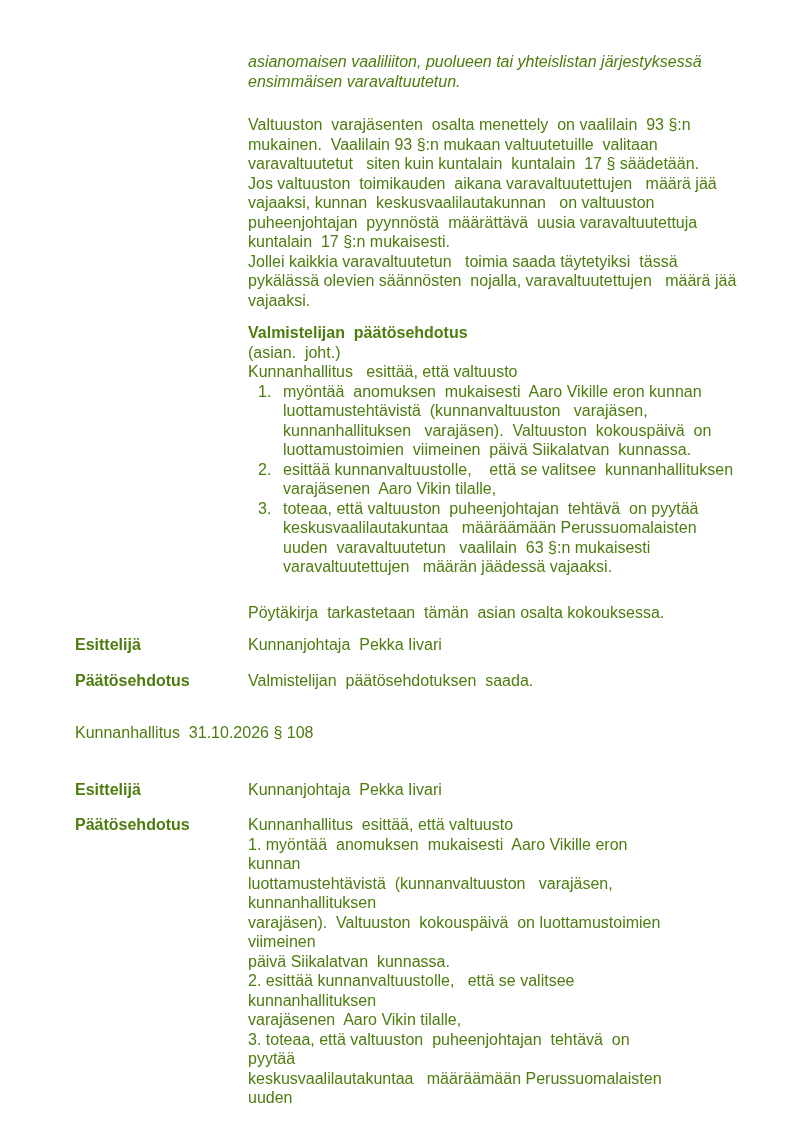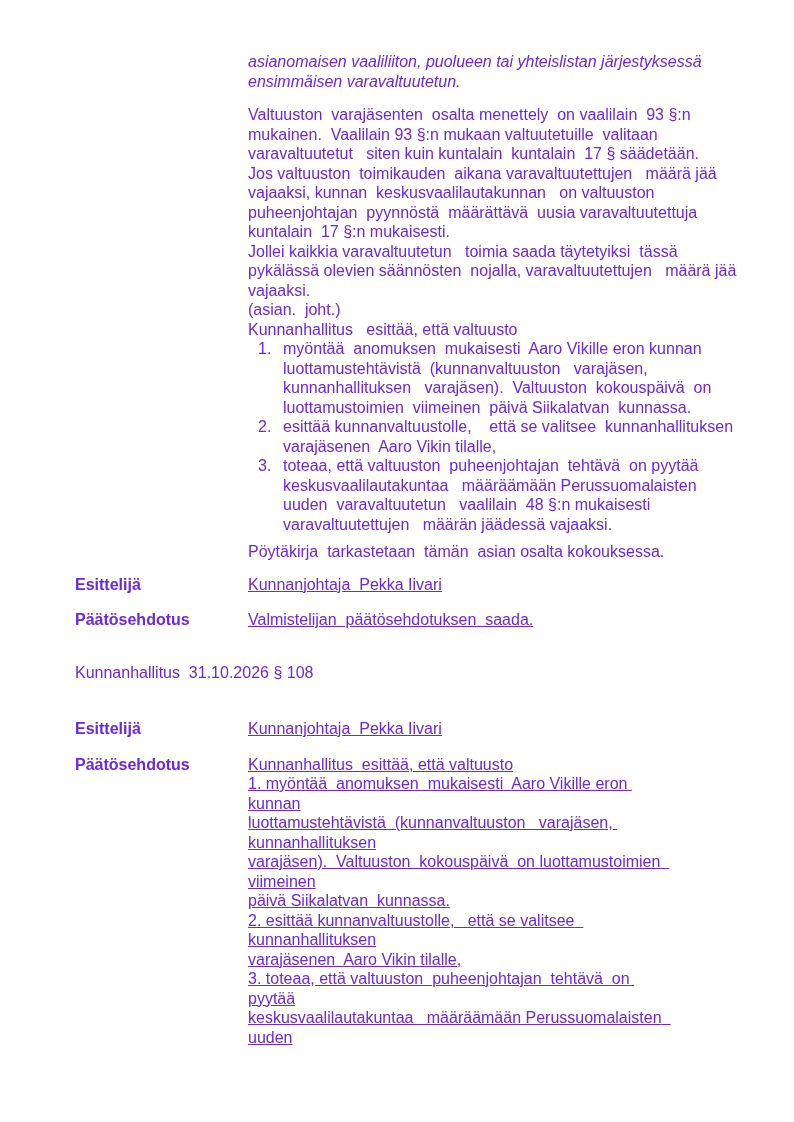--- a/index.html
+++ b/index.html
@@ -8,40 +8,40 @@
     background: #ffffff;
   }
   .page {
     position: relative;
     width: 794px;
     height: 1122px;
     background: #ffffff;
     font-family: "Liberation Sans", "DejaVu Sans", sans-serif;
     font-size: 16px;
     line-height: 19.5px;
-    color: #6d28d9;
+    color: #4d7c0f;
     overflow: hidden;
     box-sizing: border-box;
   }
   .t {
     white-space: pre-wrap;
     margin: 0;
   }
   .main-col {
     padding-top: 52px;
     padding-left: 248px;
     padding-right: 8px;
     box-sizing: border-box;
     width: 794px;
   }
   .italic { font-style: italic; }
   .bold { font-weight: bold; }
-  .gap-14 { margin-top: 14px; }
+  .gap-14 { margin-top: 24px; }
   .gap-13 { margin-top: 13px; }
-  .gap-8  { margin-top: 8px; }
+  .gap-8  { margin-top: 26px; }
   .list-item {
     display: flex;
     align-items: flex-start;
   }
   .list-item .num {
     flex: none;
     width: 25px;
     margin-left: 10px;
     white-space: pre;
   }
@@ -58,21 +58,20 @@
   .row .lbl {
     flex: none;
     width: 173px;
     font-weight: bold;
     white-space: pre;
   }
   .row .val {
     flex: 1;
     white-space: pre-wrap;
     padding-right: 8px;
-    text-decoration: underline;
   }
   .row-gap-13 { margin-top: 13px; }
   .row-gap-16 { margin-top: 16px; }
   .row-gap-37 { margin-top: 37px; }
   .board-line {
     padding-left: 75px;
     margin-top: 33px;
     white-space: pre-wrap;
   }
 </style>
@@ -91,20 +90,21 @@
 varavaltuutetut   siten kuin kuntalain  kuntalain  17 § säädetään.
 Jos valtuuston  toimikauden  aikana varavaltuutettujen   määrä jää
 vajaaksi, kunnan  keskusvaalilautakunnan   on valtuuston
 puheenjohtajan  pyynnöstä  määrättävä  uusia varavaltuutettuja
 kuntalain  17 §:n mukaisesti.
 Jollei kaikkia varavaltuutetun   toimia saada täytetyiksi  tässä
 pykälässä olevien säännösten  nojalla, varavaltuutettujen   määrä jää
 vajaaksi.</p>
 
 
+    <p class="t bold gap-13">Valmistelijan  päätösehdotus</p>
 
     <p class="t">(asian.  joht.)</p>
 
     <p class="t">Kunnanhallitus   esittää, että valtuusto</p>
 
     <div>
       <div class="list-item">
         <span class="num">1.</span>
         <span class="itxt">myöntää  anomuksen  mukaisesti  Aaro Vikille eron kunnan
 luottamustehtävistä  (kunnanvaltuuston   varajäsen,
@@ -113,21 +113,21 @@
       </div>
       <div class="list-item">
         <span class="num">2.</span>
         <span class="itxt">esittää kunnanvaltuustolle,    että se valitsee  kunnanhallituksen
 varajäsenen  Aaro Vikin tilalle,</span>
       </div>
       <div class="list-item">
         <span class="num">3.</span>
         <span class="itxt">toteaa, että valtuuston  puheenjohtajan  tehtävä  on pyytää
 keskusvaalilautakuntaa   määräämään Perussuomalaisten
-uuden  varavaltuutetun   vaalilain  48 §:n mukaisesti
+uuden  varavaltuutetun   vaalilain  63 §:n mukaisesti
 varavaltuutettujen   määrän jäädessä vajaaksi.</span>
       </div>
     </div>
 
     <p class="t gap-8">Pöytäkirja  tarkastetaan  tämän  asian osalta kokouksessa.</p>
 
   </div>
 
   <div class="row row-gap-13">
     <span class="lbl">Esittelijä</span>

